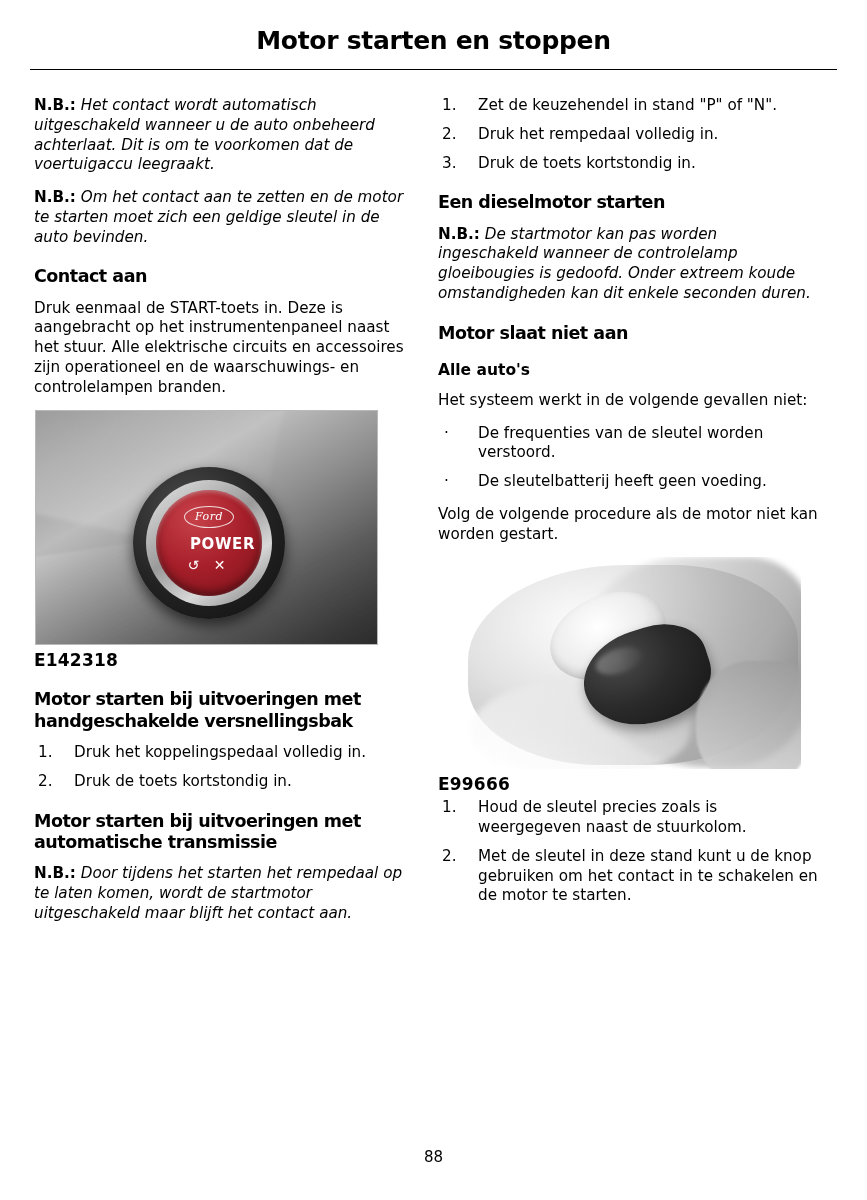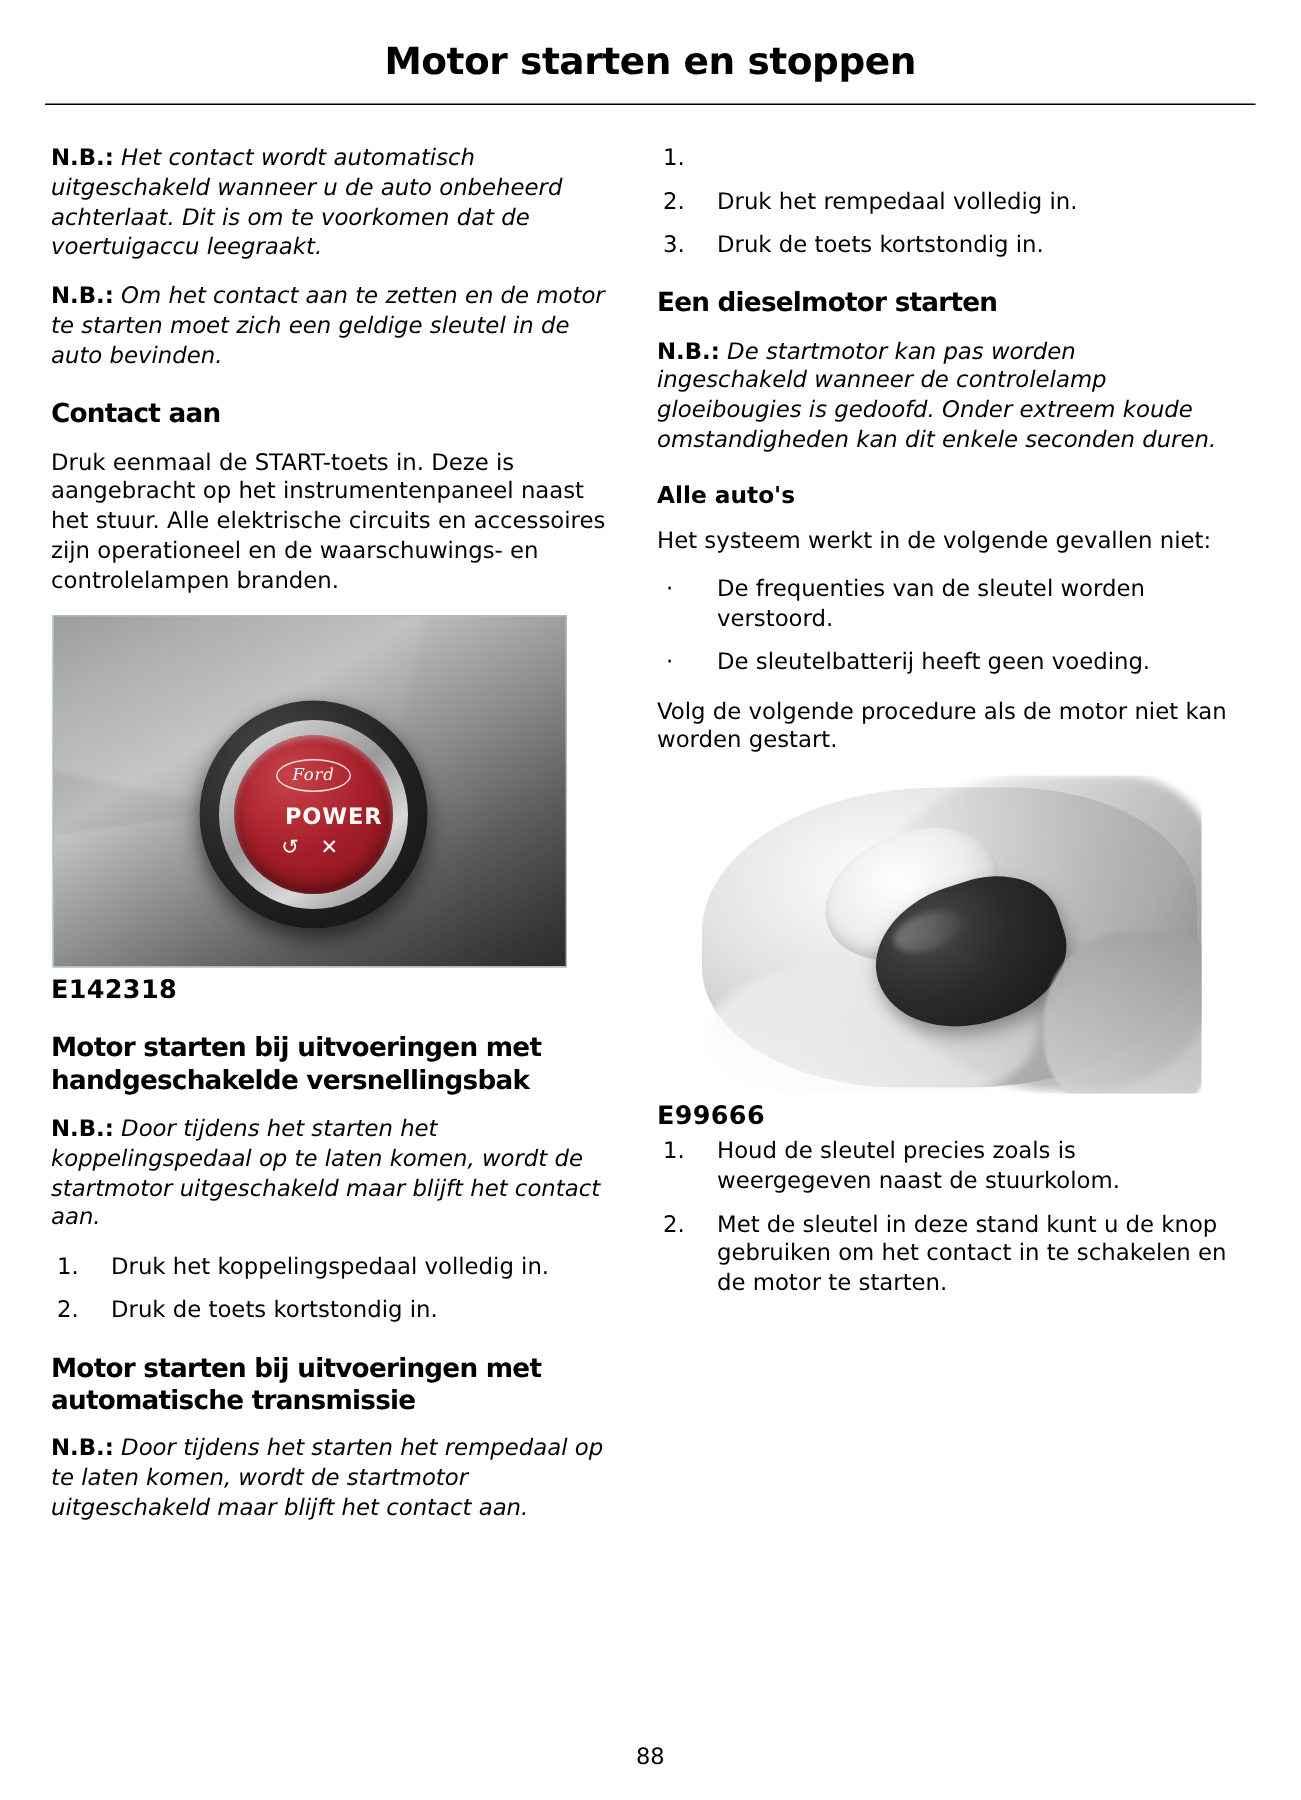--- a/index.html
+++ b/index.html
@@ -263,21 +263,21 @@
     position: absolute;
     left: 236px; top: 104px;
     width: 110px; height: 120px;
     background: linear-gradient(200deg,#9b9b9b,#d8d8d8);
     border-radius: 50% 20% 30% 40%;
     filter: blur(1px);
     opacity: 0.85;
   }
   .page-number {
     position: absolute;
-    bottom: 20px;
+    bottom: 34px;
     left: 0; right: 0;
     text-align: center;
     font-size: 15px;
   }
 </style>
 </head>
 <body>
 
 <div class="page">
 
@@ -307,21 +307,20 @@
             <div class="fig1-oval">Ford</div>
             <div class="fig1-power">POWER</div>
             <div class="fig1-icons">↺ ✕</div>
           </div>
         </div>
         <div class="fig-caption">E142318</div>
       </div>
 
       <h2>Motor starten bij uitvoeringen met handgeschakelde versnellingsbak</h2>
 
-      <p class="nb"><b>N.B.:</b><span> Door tijdens het starten het koppelingspedaal op te laten komen, wordt de startmotor uitgeschakeld maar blijft het contact aan.</span></p>
 
       <ol class="num">
         <li>
             <span class="marker">1.</span>
             <span class="txt">Druk het koppelingspedaal volledig in.</span>
           </li>
         <li>
             <span class="marker">2.</span>
             <span class="txt">Druk de toets kortstondig in.</span>
           </li>
@@ -331,35 +330,37 @@
 
       <p class="nb"><b>N.B.:</b><span> Door tijdens het starten het rempedaal op te laten komen, wordt de startmotor uitgeschakeld maar blijft het contact aan.</span></p>
 
     </div>
 
     <div class="col">
 
       <ol class="num">
         <li>
             <span class="marker">1.</span>
+            <span class="txt">Zet de keuzehendel in stand "P" of "N".</span>
           </li>
         <li>
             <span class="marker">2.</span>
             <span class="txt">Druk het rempedaal volledig in.</span>
           </li>
         <li>
             <span class="marker">3.</span>
             <span class="txt">Druk de toets kortstondig in.</span>
           </li>
       </ol>
 
       <h2>Een dieselmotor starten</h2>
 
       <p class="nb"><b>N.B.:</b><span> De startmotor kan pas worden ingeschakeld wanneer de controlelamp gloeibougies is gedoofd. Onder extreem koude omstandigheden kan dit enkele seconden duren.</span></p>
 
+      <h2>Motor slaat niet aan</h2>
 
       <h3>Alle auto's</h3>
 
       <p class="body-text">Het systeem werkt in de volgende gevallen niet:</p>
 
       <ul class="bul">
         <li>
             <span class="marker">·</span>
             <span class="txt">De frequenties van de sleutel worden verstoord.</span>
           </li>

